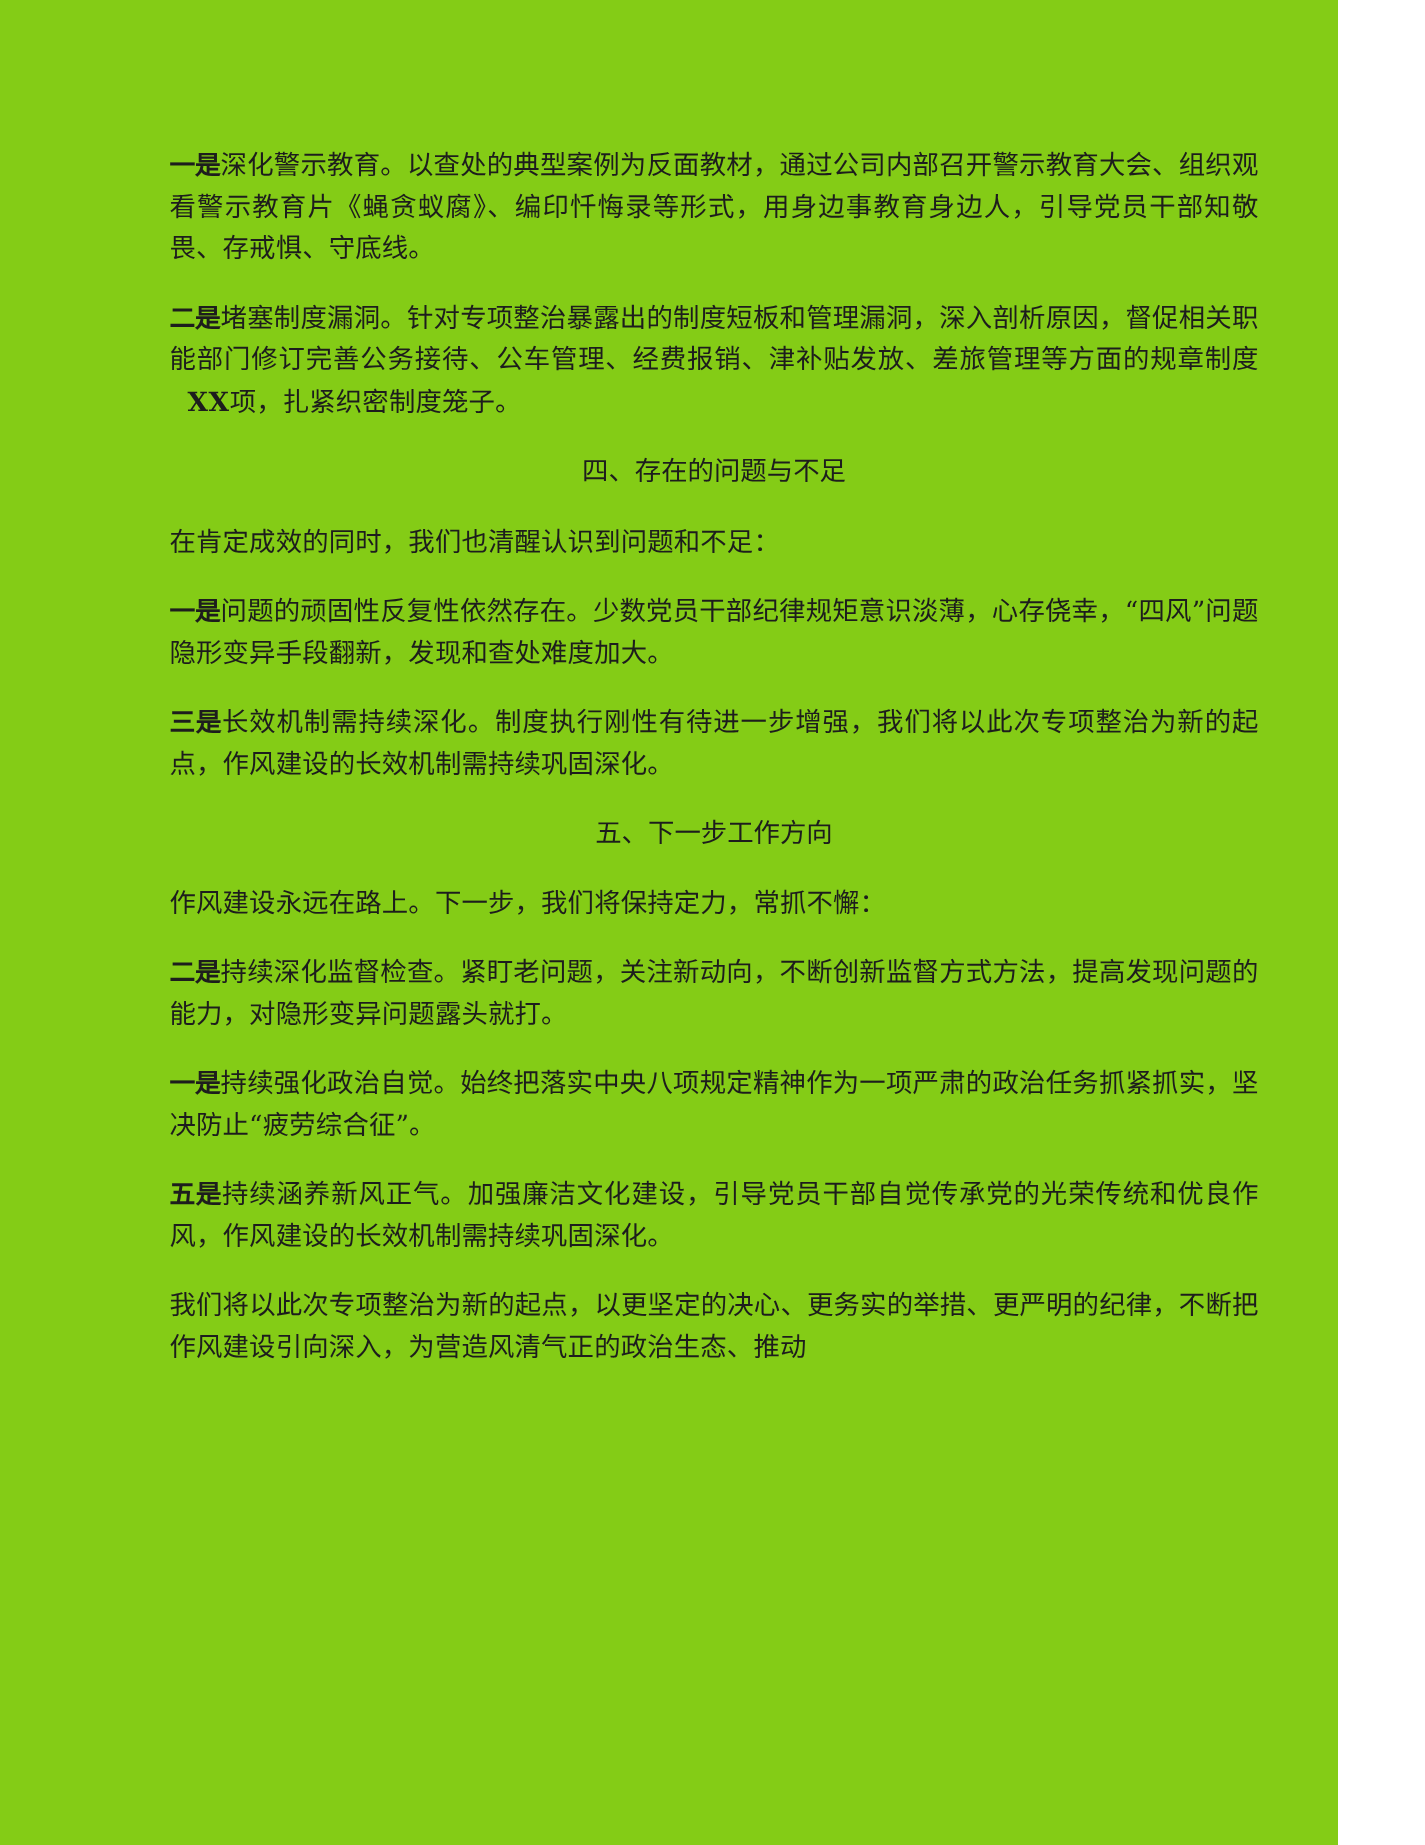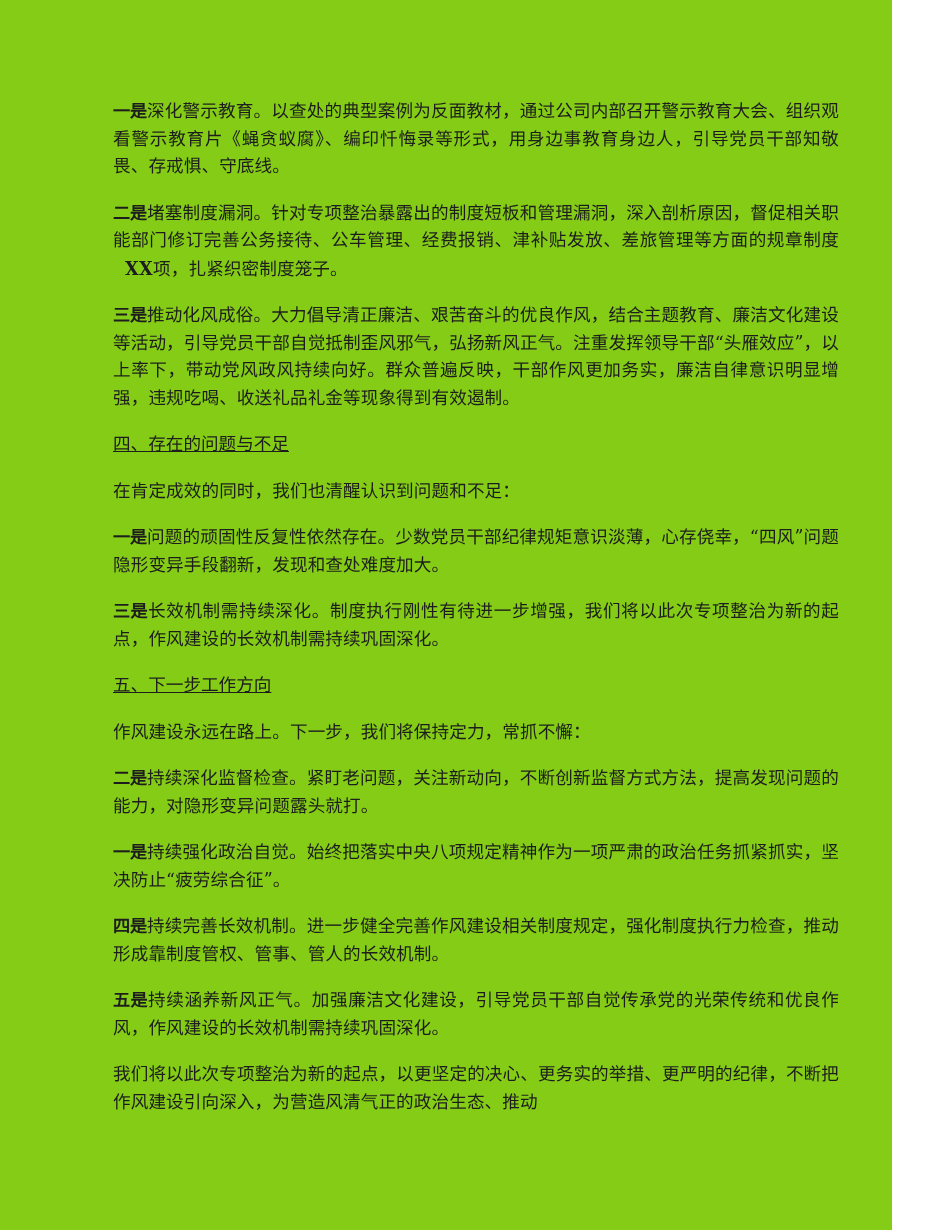--- a/index.html
+++ b/index.html
@@ -44,23 +44,22 @@
   p.para:last-child {
     margin-bottom: 0;
   }
 
   p.heading {
     margin: 0 0 19px 0;
     font-size: 17.6px;
     line-height: 27.5px;
     color: #1d1d1d;
     font-weight: normal;
-    text-align: left;
+    text-align: center;
     font-family: "DejaVu Serif", "Liberation Serif", serif;
-    text-decoration: underline;
   }
 
   .lead {
     font-weight: bold;
     font-family: "DejaVu Sans", "Liberation Sans", sans-serif;
     font-size: 17.2px;
     letter-spacing: -0.2px;
   }
 
   .ltn {
@@ -77,23 +76,20 @@
   <div class="doc-body">
 
     <p class="para">
       <span class="lead">一是</span><span>深化警示教育。以查处的典型案例为反面教材，通过公司内部召开警示教育大会、组织观看警示教育片《蝇贪蚁腐》、编印忏悔录等形式，用身边事教育身边人，引导党员干部知敬畏、存戒惧、守底线。</span>
     </p>
 
     <p class="para">
       <span class="lead">二是</span><span>堵塞制度漏洞。针对专项整治暴露出的制度短板和管理漏洞，深入剖析原因，督促相关职能部门修订完善公务接待、公车管理、经费报销、津补贴发放、差旅管理等方面的规章制度</span><span class="ltn">XX</span><span>项，扎紧织密制度笼子。</span>
     </p>
 
-    <p class="para">
-      <span class="lead">三是</span><span>推动化风成俗。大力倡导清正廉洁、艰苦奋斗的优良作风，结合主题教育、廉洁文化建设等活动，引导党员干部自觉抵制歪风邪气，弘扬新风正气。注重发挥领导干部“头雁效应”，以上率下，带动党风政风持续向好。群众普遍反映，干部作风更加务实，廉洁自律意识明显增强，违规吃喝、收送礼品礼金等现象得到有效遏制。</span>
-    </p>
 
     <p class="heading">四、存在的问题与不足</p>
 
     <p class="para">
       <span>在肯定成效的同时，我们也清醒认识到问题和不足：</span>
     </p>
 
     <p class="para">
       <span class="lead">一是</span><span>问题的顽固性反复性依然存在。少数党员干部纪律规矩意识淡薄，心存侥幸，“四风”问题隐形变异手段翻新，发现和查处难度加大。</span>
     </p>
@@ -111,23 +107,20 @@
 
     <p class="para">
       <span class="lead">二是</span><span>持续深化监督检查。紧盯老问题，关注新动向，不断创新监督方式方法，提高发现问题的能力，对隐形变异问题露头就打。</span>
     </p>
 
     <p class="para">
       <span class="lead">一是</span><span>持续强化政治自觉。始终把落实中央八项规定精神作为一项严肃的政治任务抓紧抓实，坚决防止“疲劳综合征”。</span>
     </p>
 
 
-    <p class="para">
-      <span class="lead">四是</span><span>持续完善长效机制。进一步健全完善作风建设相关制度规定，强化制度执行力检查，推动形成靠制度管权、管事、管人的长效机制。</span>
-    </p>
 
     <p class="para">
       <span class="lead">五是</span><span>持续涵养新风正气。加强廉洁文化建设，引导党员干部自觉传承党的光荣传统和优良作风，作风建设的长效机制需持续巩固深化。</span>
     </p>
 
     <p class="para">
       <span>我们将以此次专项整治为新的起点，以更坚定的决心、更务实的举措、更严明的纪律，不断把作风建设引向深入，为营造风清气正的政治生态、推动</span>
     </p>
 
   </div>

